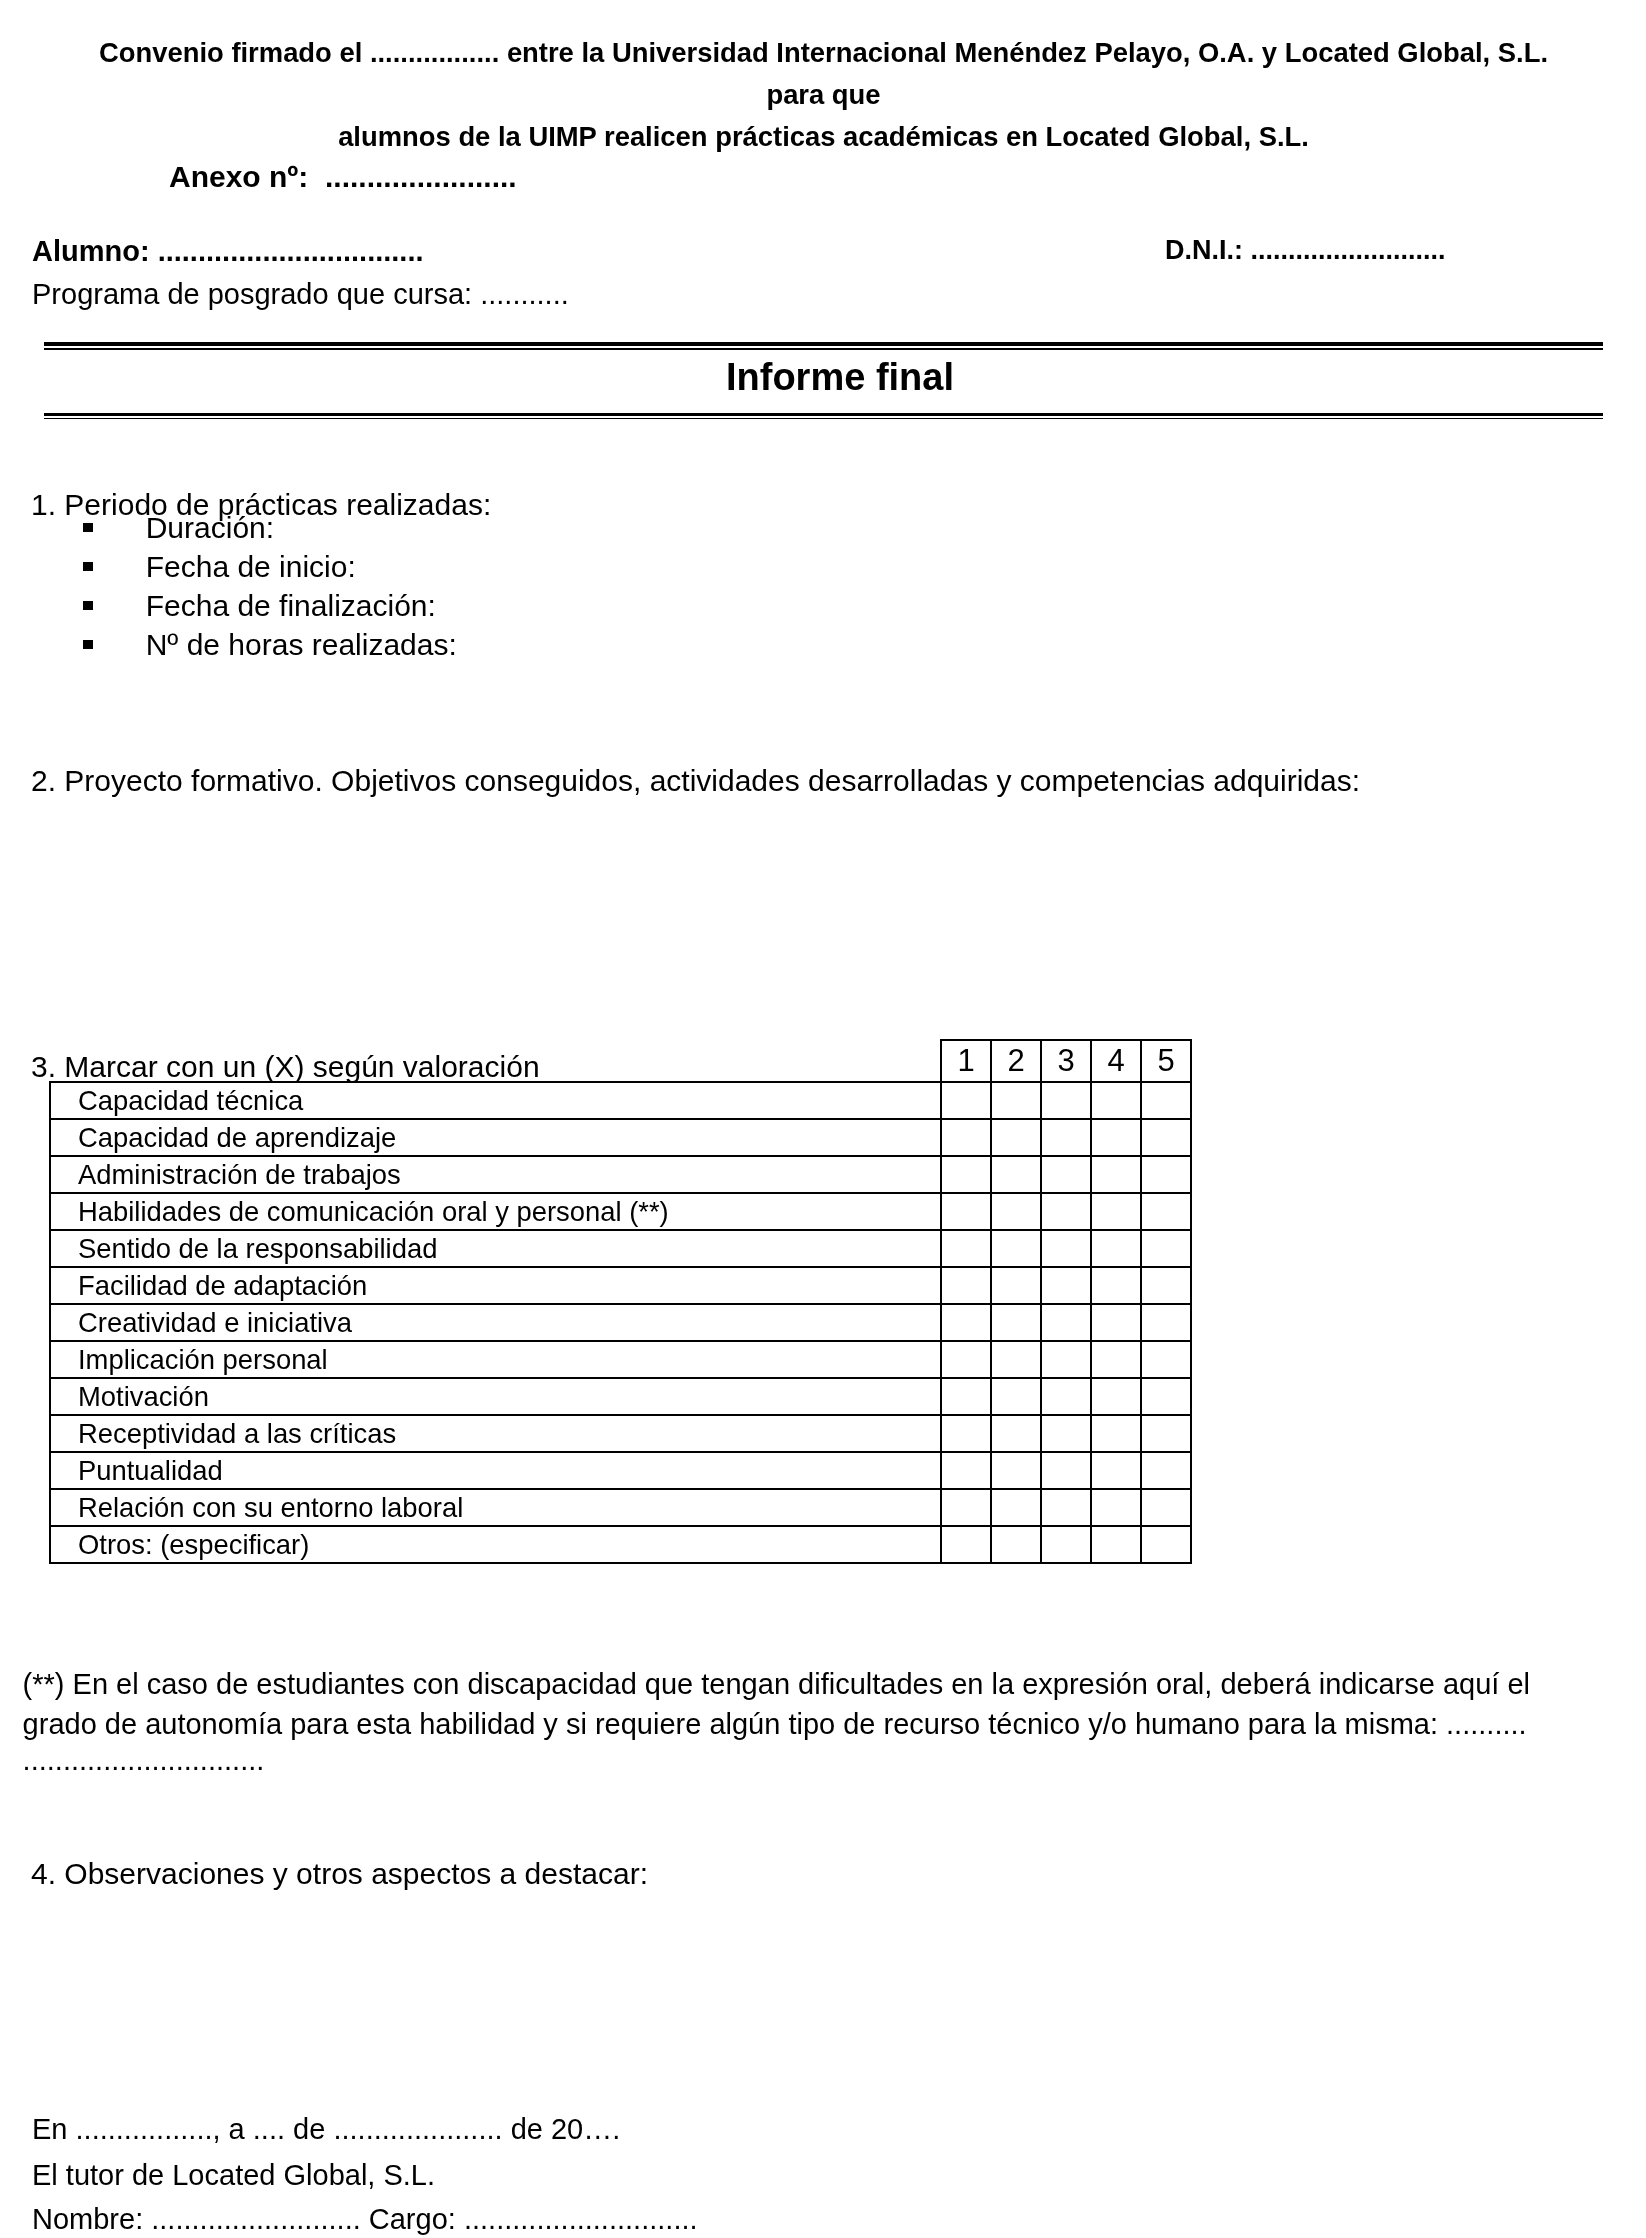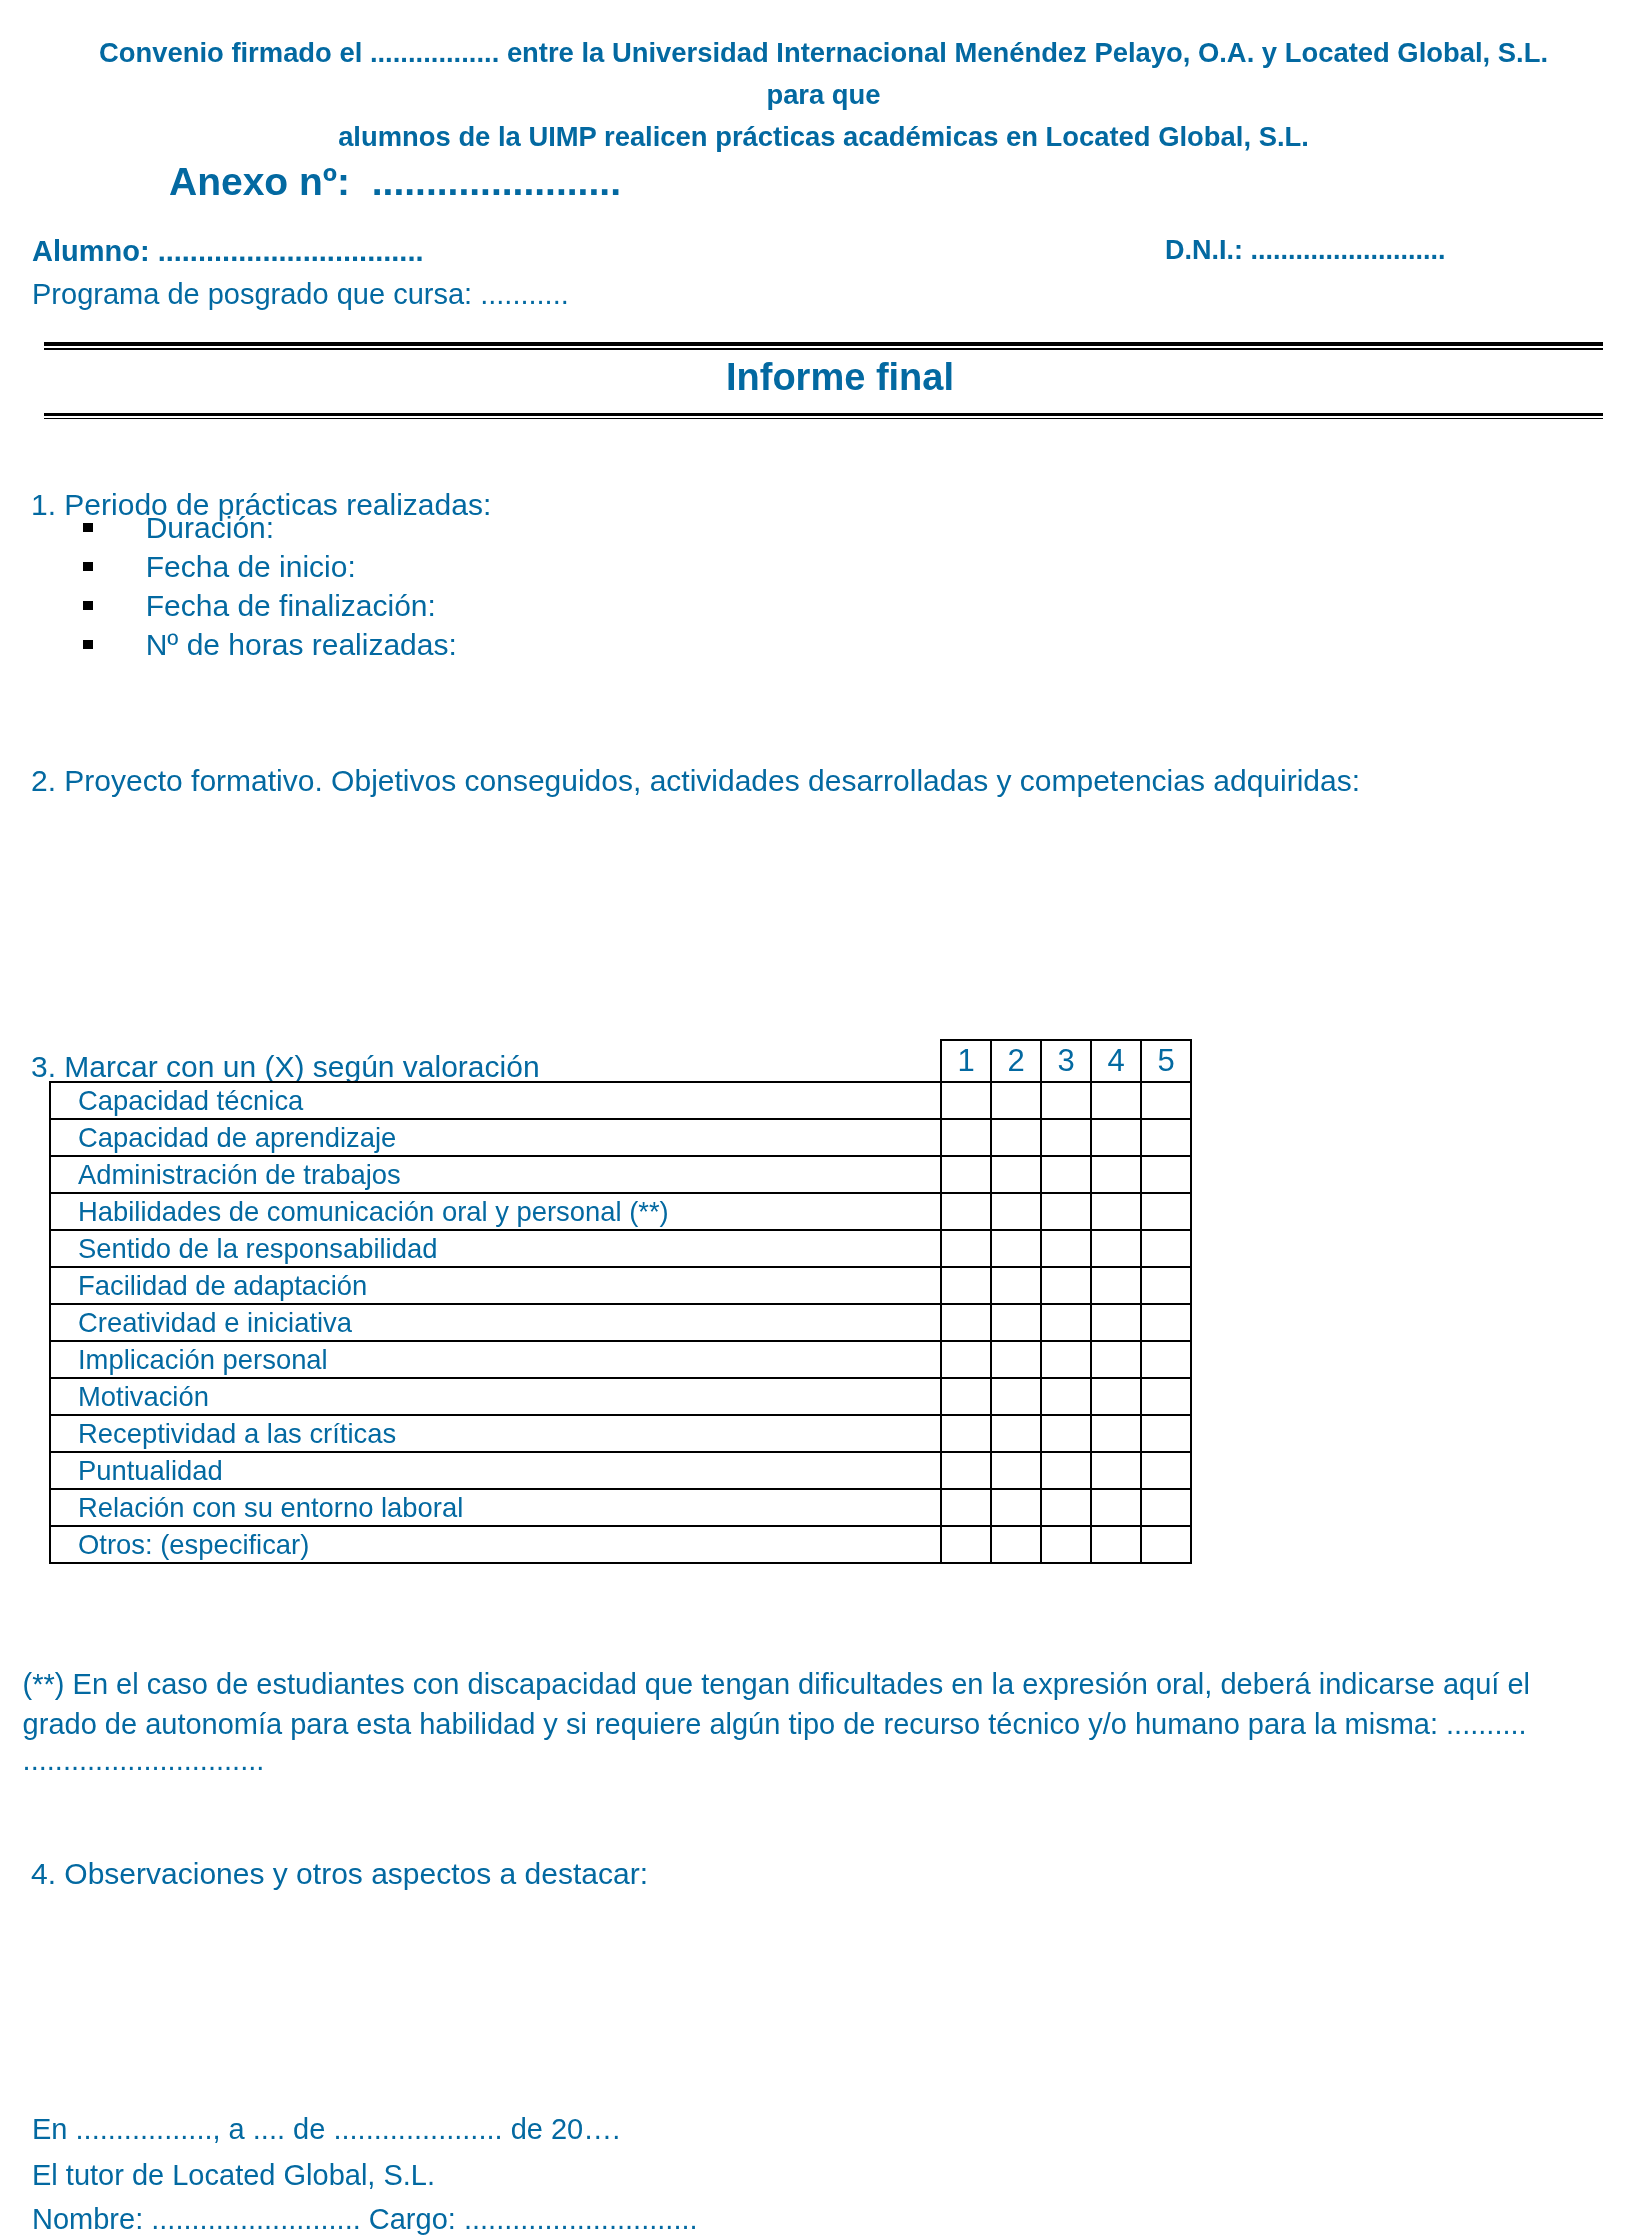--- a/index.html
+++ b/index.html
@@ -1,28 +1,28 @@
 <!DOCTYPE html>
 <html style="font-size:13px"><head>
 <meta charset="utf-8">
 <style>
   html,body{margin:0;padding:0;background:#ffffff;}
   .page{
     position:relative;
     width:1647px;
     height:2239px;
     background:#ffffff;
-    color:#0369a1;
+    color:#000000;
     font-family:"Liberation Sans", sans-serif;
     overflow:hidden;
   }
   .abs{position:absolute;margin:0;}
   .b{font-weight:bold;}
   .convenio{top:32px;left:73px;right:73px;text-align:center;font-size:27.4px;line-height:42px;white-space:pre-line;}
-  .anexo{top:160px;left:169px;font-size:39px;white-space:pre;}
+  .anexo{top:160px;left:169px;font-size:30px;white-space:pre;}
   .alumno{top:235px;left:32px;font-size:29px;}
   .dni{top:235px;left:1165px;font-size:27px;}
   .programa{top:278px;left:32px;font-size:29px;}
   .rule{left:44px;right:44px;height:1.6px;border-top:4.8px solid #000;border-bottom:2.4px solid #000;}
   .rule-top{top:342px;}
   .rule-bottom{top:413px;border-top:3.2px solid #000;border-bottom:1.6px solid #000;}
   .title{top:356px;left:0;right:0;text-align:center;font-size:38px;padding-left:33px;}
   .s-heading{font-size:30px;margin-top:44px;}
   .s1{top:444px;left:31px;}
   .bullets{top:508px;left:83px;list-style:none;padding:0;}

